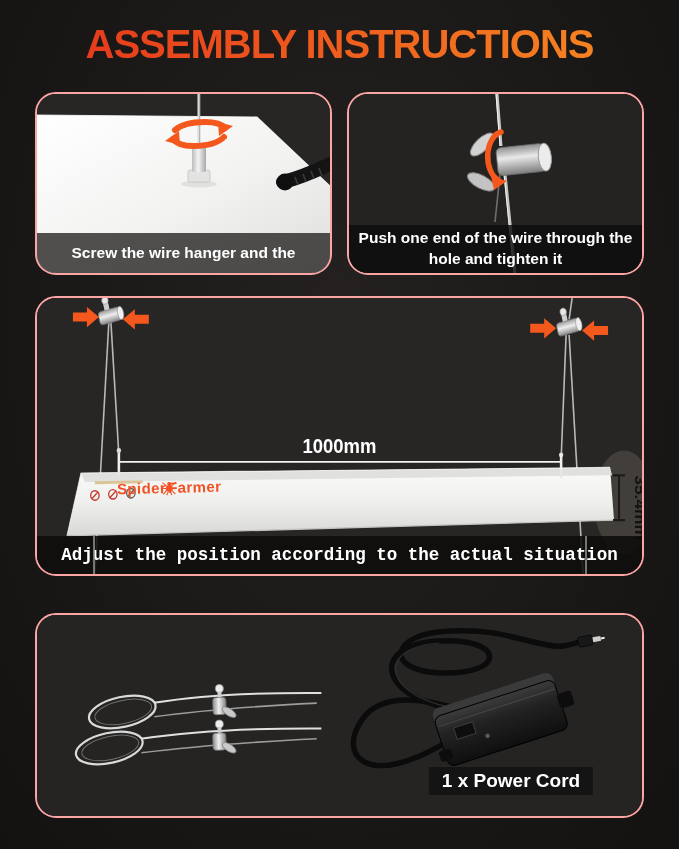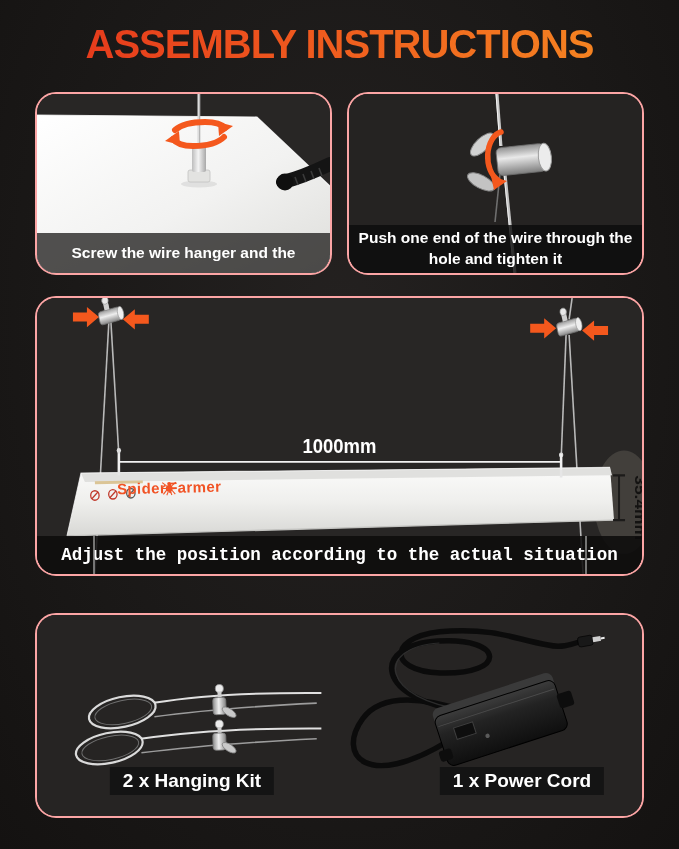--- a/index.html
+++ b/index.html
@@ -287,17 +287,16 @@
           <rect x="402" y="82" width="126" height="52" rx="7" fill="url(#brickG)" stroke="#000" stroke-width="1"></rect>
           <line x1="404" y1="92" x2="526" y2="92" stroke="#4a4a4a" stroke-width="1"></line>
           <rect x="418" y="98" width="20" height="12" fill="#0e0e0e" stroke="#3f3f3f" stroke-width="1"></rect>
           <circle cx="448" cy="116" r="2.2" fill="#5a5a5a"></circle>
           <rect x="526" y="98" width="15" height="15" rx="3" fill="#0d0d0d"></rect>
           <rect x="396" y="116" width="13" height="11" rx="3" fill="#0d0d0d"></rect>
         </g>
       </g>
     </svg>
 
-    <div class="part-label" style="left:155px;">2 x Hanging Kit</div>
-    <div class="part-label" style="left:485px;text-align:center;">1 x Power Cord</div>
+    <div class="part-label" style="left:474px;text-align:center;">1 x Power Cord</div>
   </div>
 
 </div>
 
 </body></html>

